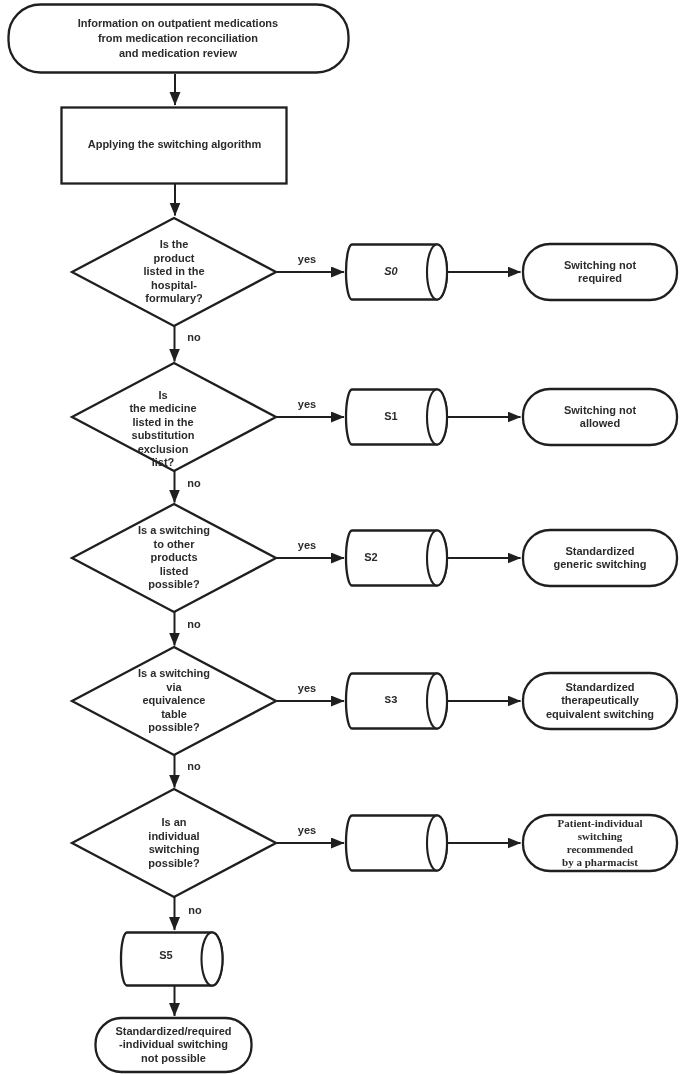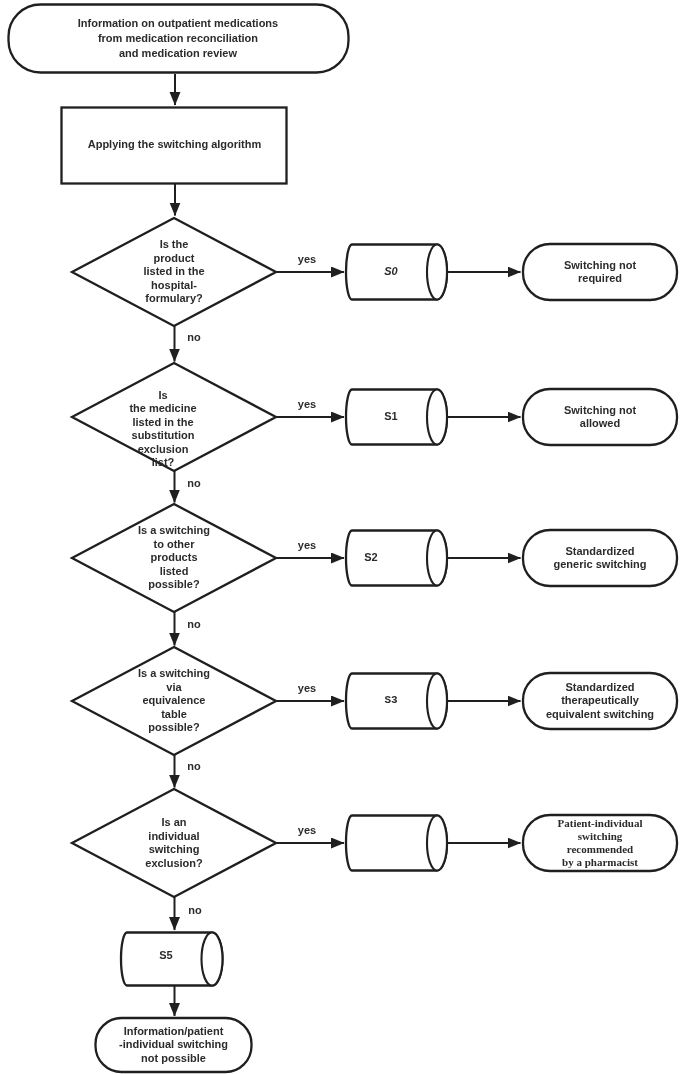--- a/index.html
+++ b/index.html
@@ -152,26 +152,26 @@
   <div class="lbl edge" style="left:289px; top:682px; width:36px;">yes</div>
   <div class="lbl" style="left:352px; top:674px; width:78px; height:54px;font-family:Liberation Mono, monospace;">S3</div>
   <div class="lbl" style="left:523px; top:673px; width:154px; height:56px;">Standardized
 therapeutically
 equivalent switching</div>
   <div class="lbl edge" style="left:179px; top:760px; width:30px;">no</div>
 
   <div class="lbl" style="left:89px; top:795px; width:170px; height:96px;">Is an
 individual
 switching
-exclusion?</div>
+possible?</div>
   <div class="lbl edge" style="left:289px; top:824px; width:36px;">yes</div>
   <div class="lbl" style="left:523px; top:815px; width:154px; height:56px; line-height:13px;font-family:Liberation Serif, serif;">Patient-individual
 switching
 recommended
 by a pharmacist</div>
   <div class="lbl edge" style="left:180px; top:904px; width:30px;">no</div>
 
   <div class="lbl" style="left:127px; top:932px; width:78px; height:48px;">S5</div>
-  <div class="lbl" style="left:95px; top:1018px; width:157px; height:54px;">Information/patient
+  <div class="lbl" style="left:95px; top:1018px; width:157px; height:54px;">Standardized/required
 -individual switching
 not possible</div>
 
 </div>
 
 </body></html>

